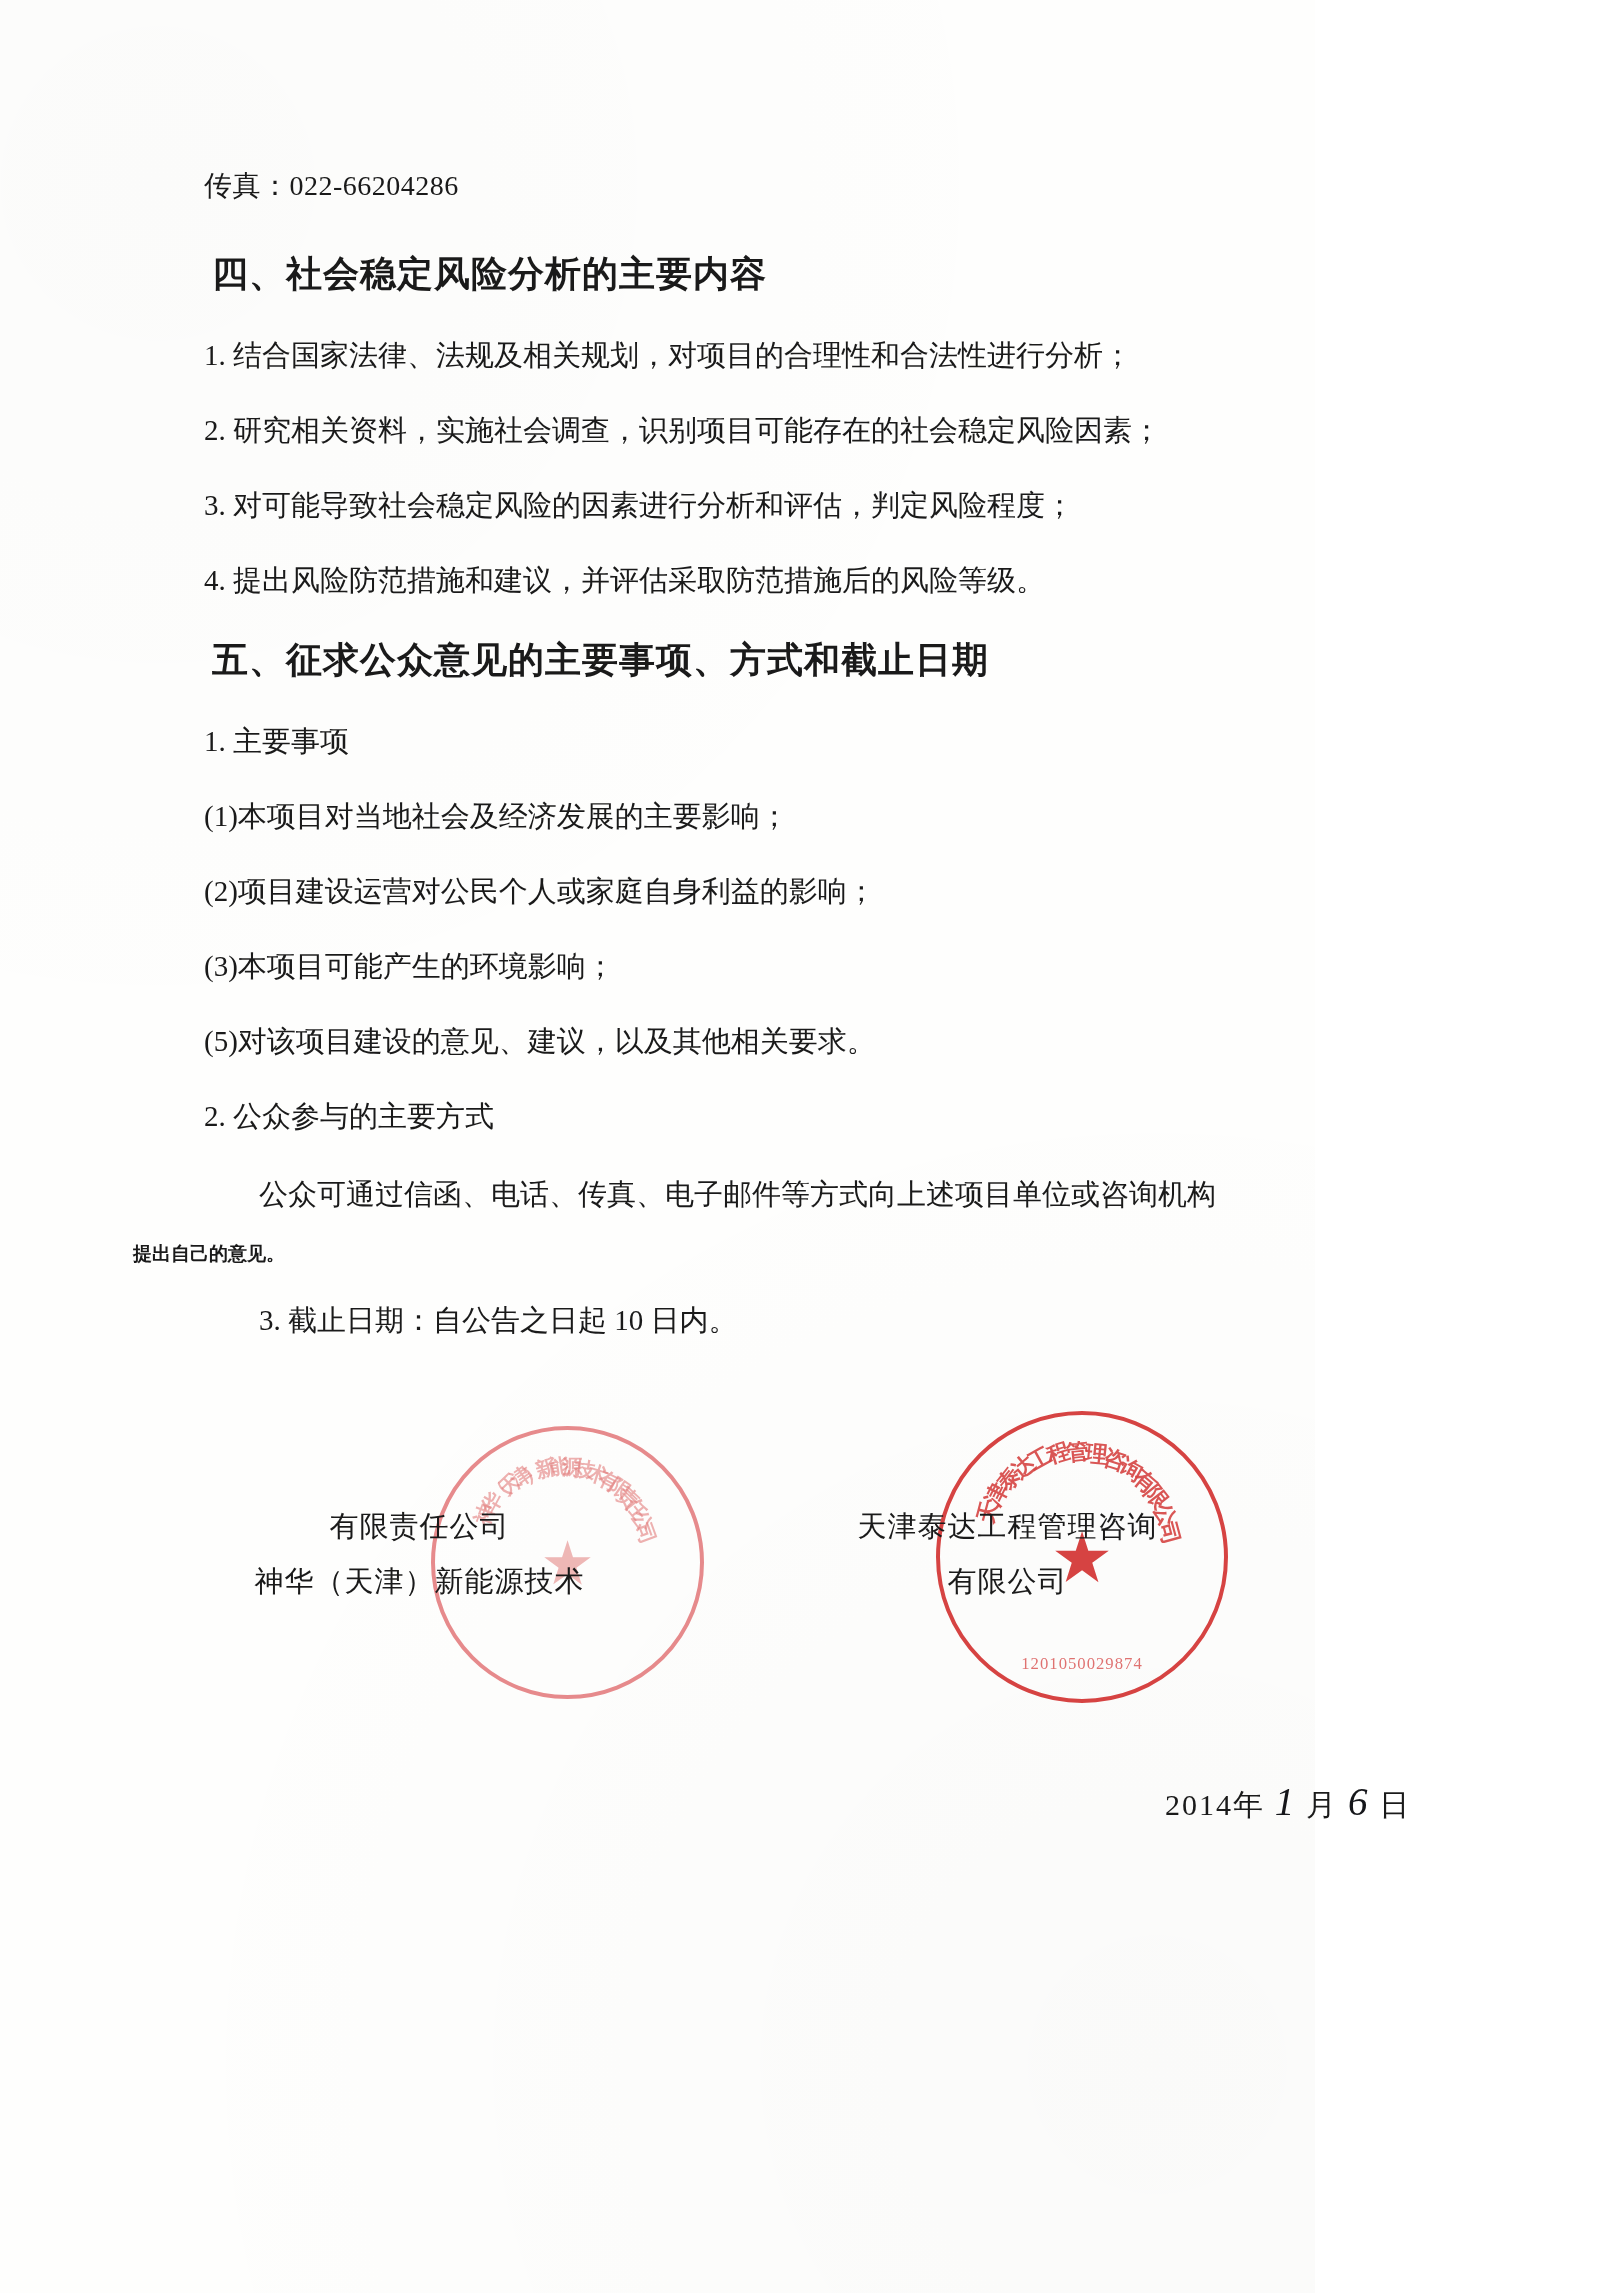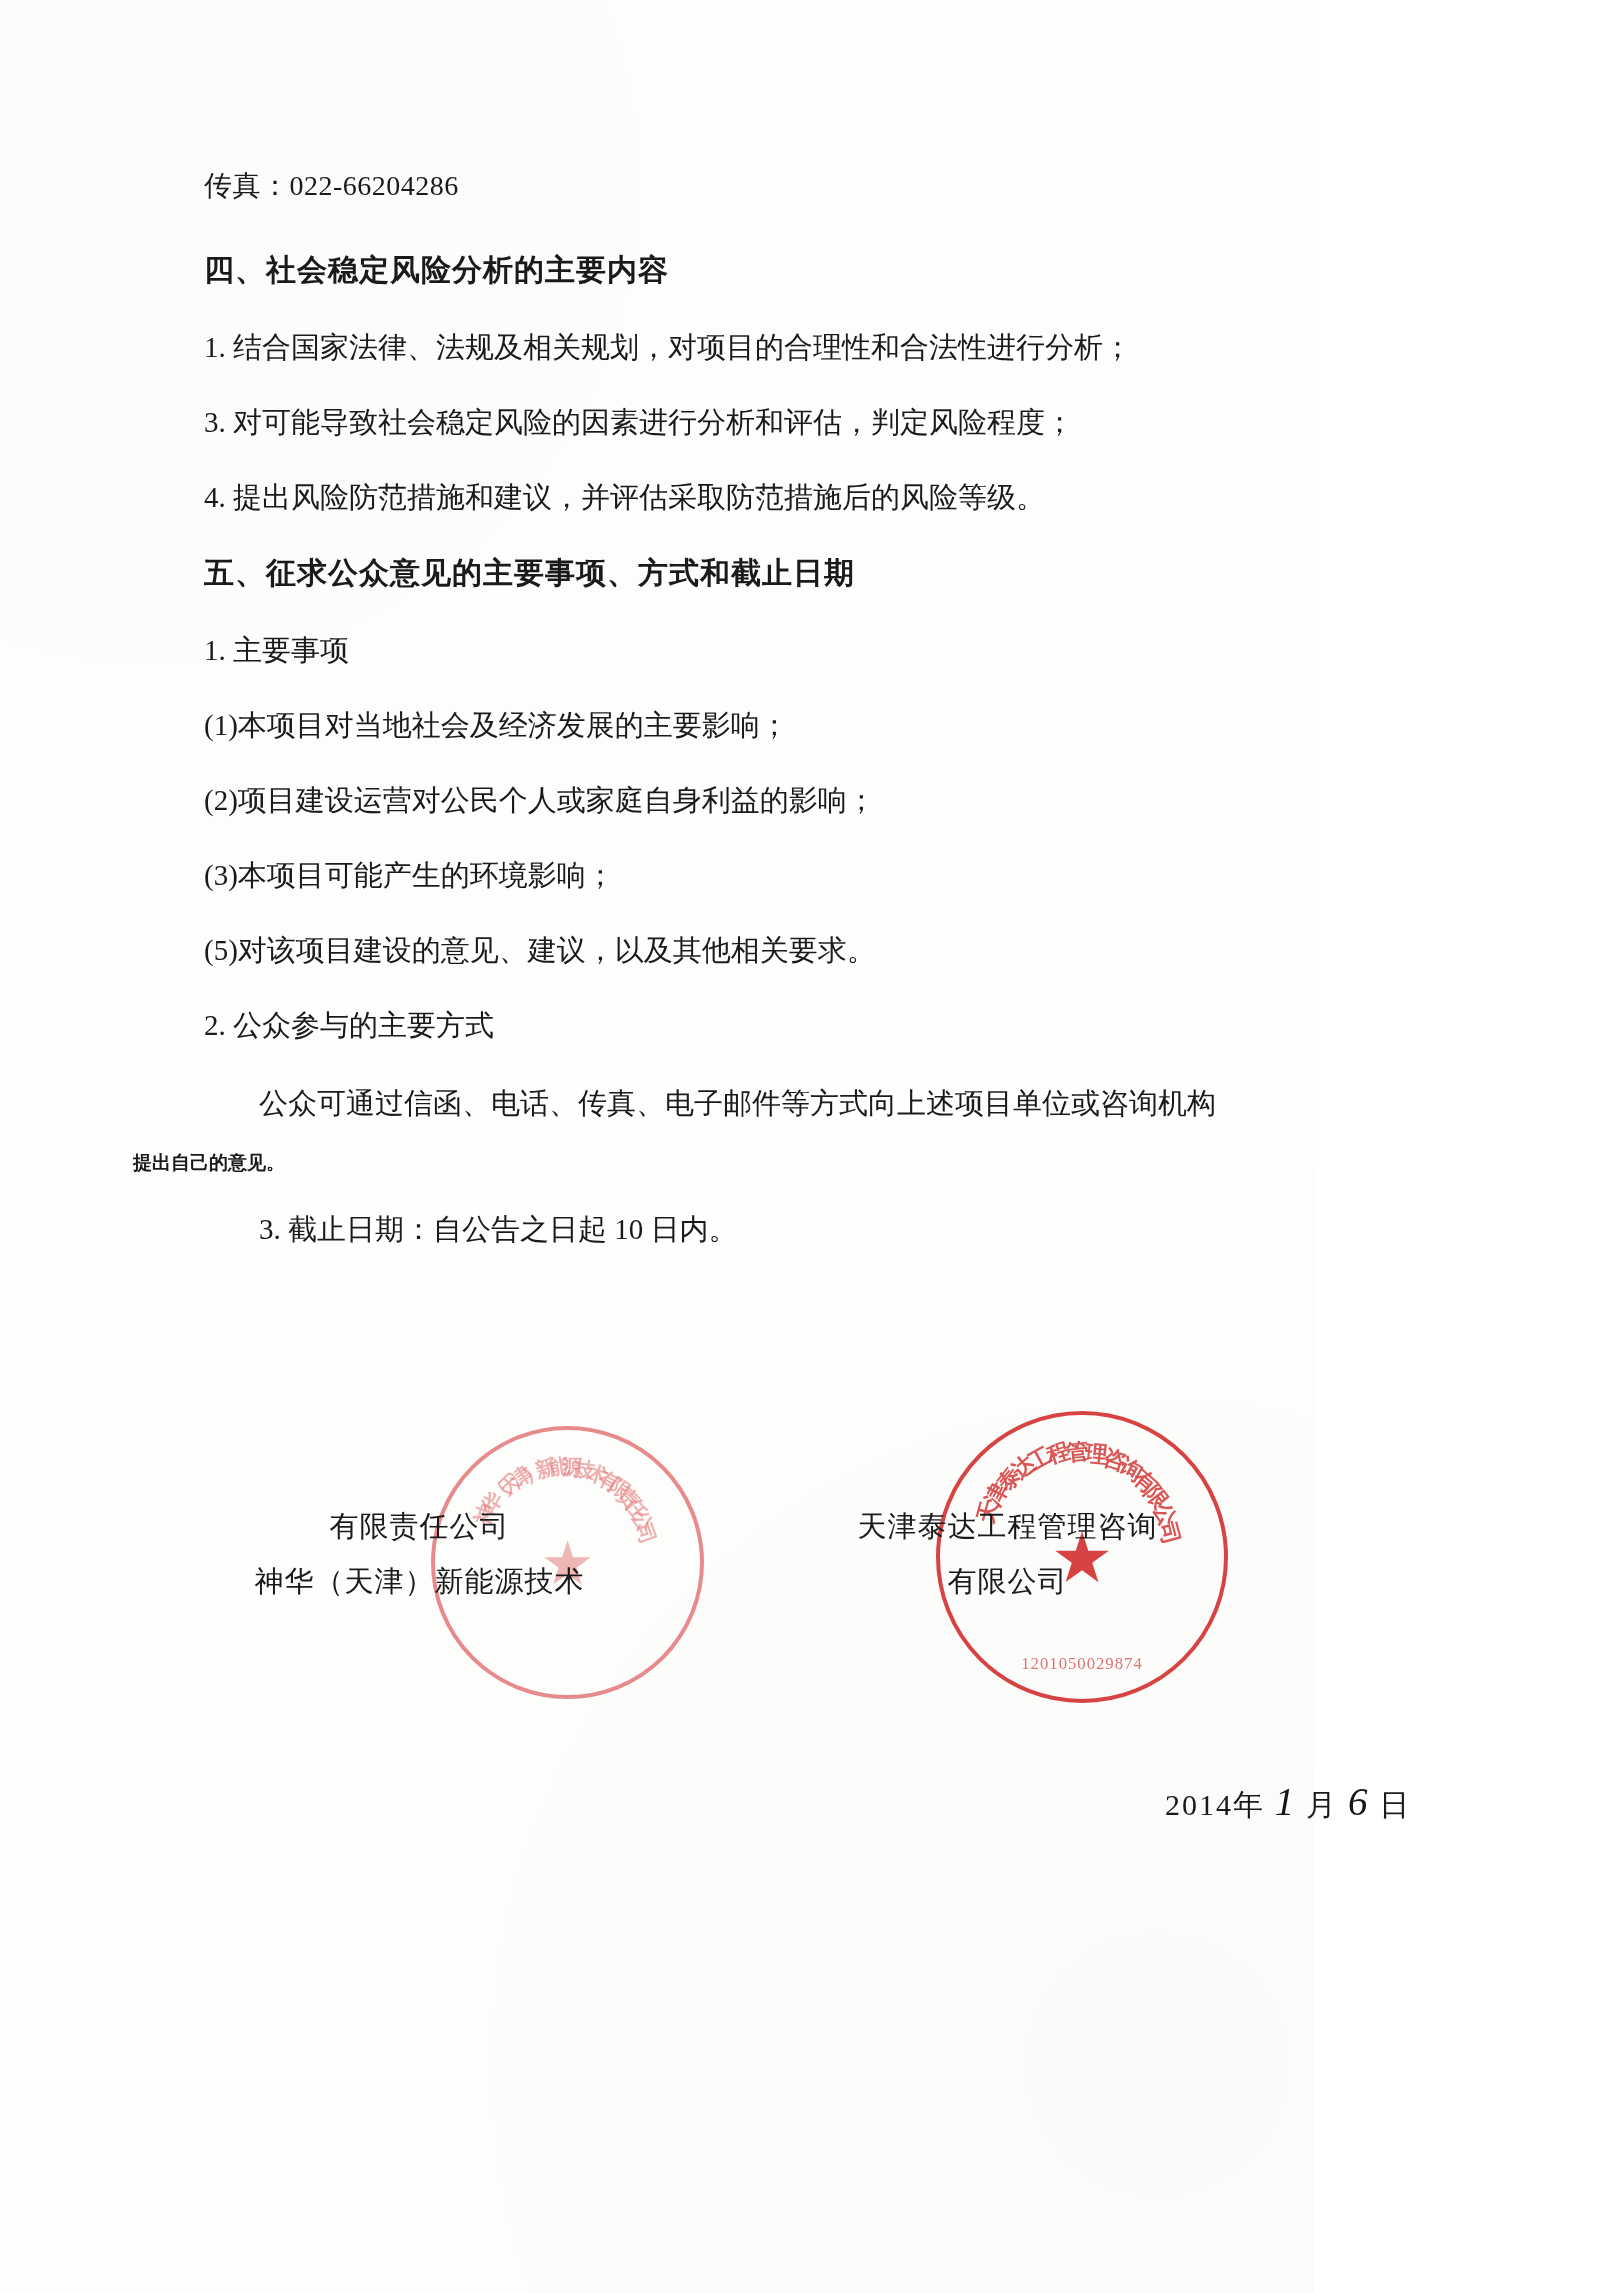--- a/index.html
+++ b/index.html
@@ -38,23 +38,23 @@
     top: 167px;
     width: 1240px;
   }
   .fax {
     font-size: 28px;
     margin-bottom: 45px;
     letter-spacing: 0.5px;
   }
   .heading {
     font-weight: bold;
-    font-size: 30px;
+    font-size: 36px;
     letter-spacing: 1px;
-    margin: 0 0 33px 0;
+    margin: 0 0 33px 8px;
   }
   .h-sec4 { margin-bottom: 37px; }
   .h-sec5 { margin-top: 15.7px; margin-bottom: 37px; }
   .item { font-size: 29px; margin-bottom: 35px; }
   .sub  { font-size: 29px; margin-bottom: 35px; }
   .para {
     font-size: 29px;
     line-height: 1.55;
     margin: 0 0 21.6px 0;
     text-indent: 55px;
@@ -169,20 +169,21 @@
 
 <div class="page">
 
   <div class="content">
 
     <div class="fax">传真：022-66204286</div>
 
     <div class="heading h-sec4">四、社会稳定风险分析的主要内容</div>
 
     <div class="item">1. 结合国家法律、法规及相关规划，对项目的合理性和合法性进行分析；</div>
+    <div class="item">2. 研究相关资料，实施社会调查，识别项目可能存在的社会稳定风险因素；</div>
     <div class="item">3. 对可能导致社会稳定风险的因素进行分析和评估，判定风险程度；</div>
     <div class="item">4. 提出风险防范措施和建议，并评估采取防范措施后的风险等级。</div>
 
     <div class="heading h-sec5">五、征求公众意见的主要事项、方式和截止日期</div>
 
     <div class="item">1. 主要事项</div>
 
     <div class="sub">(1)本项目对当地社会及经济发展的主要影响；</div>
     <div class="sub">(2)项目建设运营对公民个人或家庭自身利益的影响；</div>
     <div class="sub">(3)本项目可能产生的环境影响；</div>

